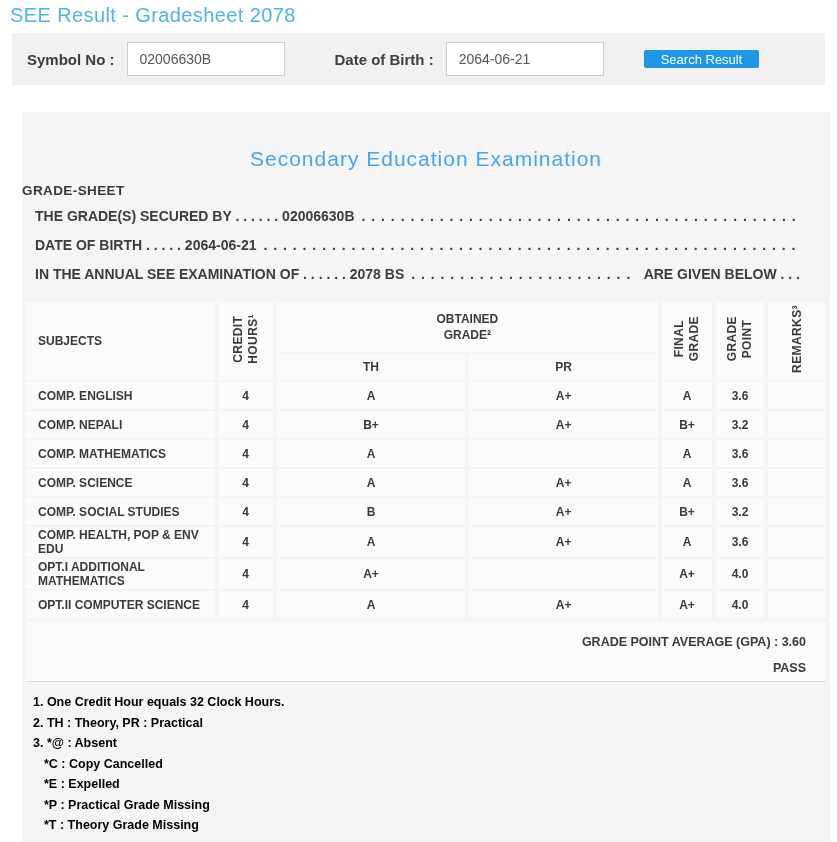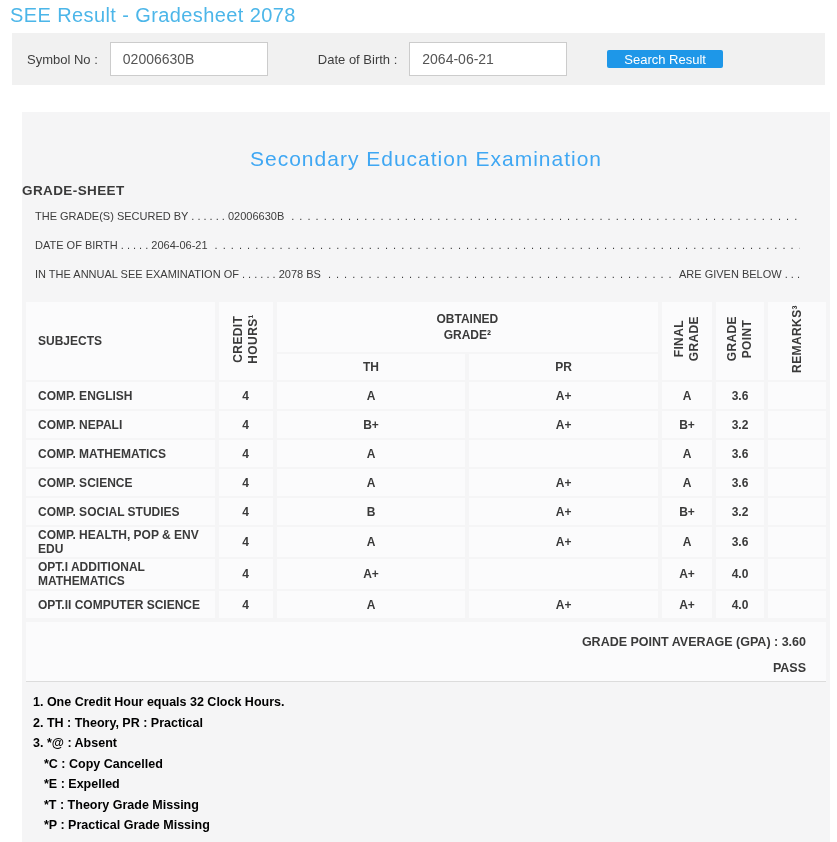--- a/index.html
+++ b/index.html
@@ -15,21 +15,21 @@
     font-size:20px; line-height:24px; font-weight:400;
     color:#4cb6e9; letter-spacing:0.4px;
   }
   
   .searchbar {
     margin:6px 12px 0 12px; height:52px;
     background:#f1f1f1;
     display:flex; align-items:center; padding-left:15px;
   }
   .searchbar label {
-    font-size:13px; font-weight:400; color:#3e3e3e; white-space:nowrap;
+    font-size:15px; font-weight:700; color:#3e3e3e; white-space:nowrap;
   }
   .searchbar input {
     margin-left:12px; width:158px; height:34px;
     border:1px solid #cccccc; background:#ffffff;
     padding:0 12px; font-size:14px; color:#555555;
     font-family:"Liberation Sans", sans-serif; outline:none;
   }
   .lbl-dob { margin-left:50px; }
   .btn-search {
     margin-left:40px; height:18px; padding:0 17px;
@@ -47,21 +47,21 @@
     color:#3fa7f3; letter-spacing:1px;
   }
   .sheet-subtitle {
     margin-top:12px; text-align:left;
     font-size:13.5px; line-height:16px; font-weight:700;
     color:#3a3a3a; letter-spacing:0.4px;
   }
   .statements { margin:2px 30px 0 13px; }
   .stmt {
     height:29px; display:flex; align-items:center;
-    font-size:11px; font-weight:400; color:#3c3c3c; white-space:nowrap;
+    font-size:14px; font-weight:700; color:#3c3c3c; white-space:nowrap;
   }
   .stmt .fill { flex:1 1 auto; overflow:hidden; white-space:nowrap; padding-left:7px; }
   .stmt .dots { letter-spacing:1px; }
   .stmt .stmt-right { padding-left:7px; }
   
   table.grades {
     width:100%; margin-top:12px;
     border-collapse:separate; border-spacing:4px 2px;
     table-layout:fixed;
   }
@@ -237,16 +237,16 @@
     <div>GRADE POINT AVERAGE (GPA) : 3.60</div>
     <div class="result-line">PASS</div>
   </div>
 
   <div class="footnotes">
       <div class="fn">1. One Credit Hour equals 32 Clock Hours.</div>
       <div class="fn">2. TH : Theory, PR : Practical</div>
       <div class="fn">3. *@ : Absent</div>
       <div class="fn indent">*C : Copy Cancelled</div>
       <div class="fn indent">*E : Expelled</div>
+      <div class="fn indent">*P : Practical Grade Missing</div>
       <div class="fn indent">*T : Theory Grade Missing</div>
-      <div class="fn indent">*P : Practical Grade Missing</div>
     </div>
 </div>
 
 </body></html>

